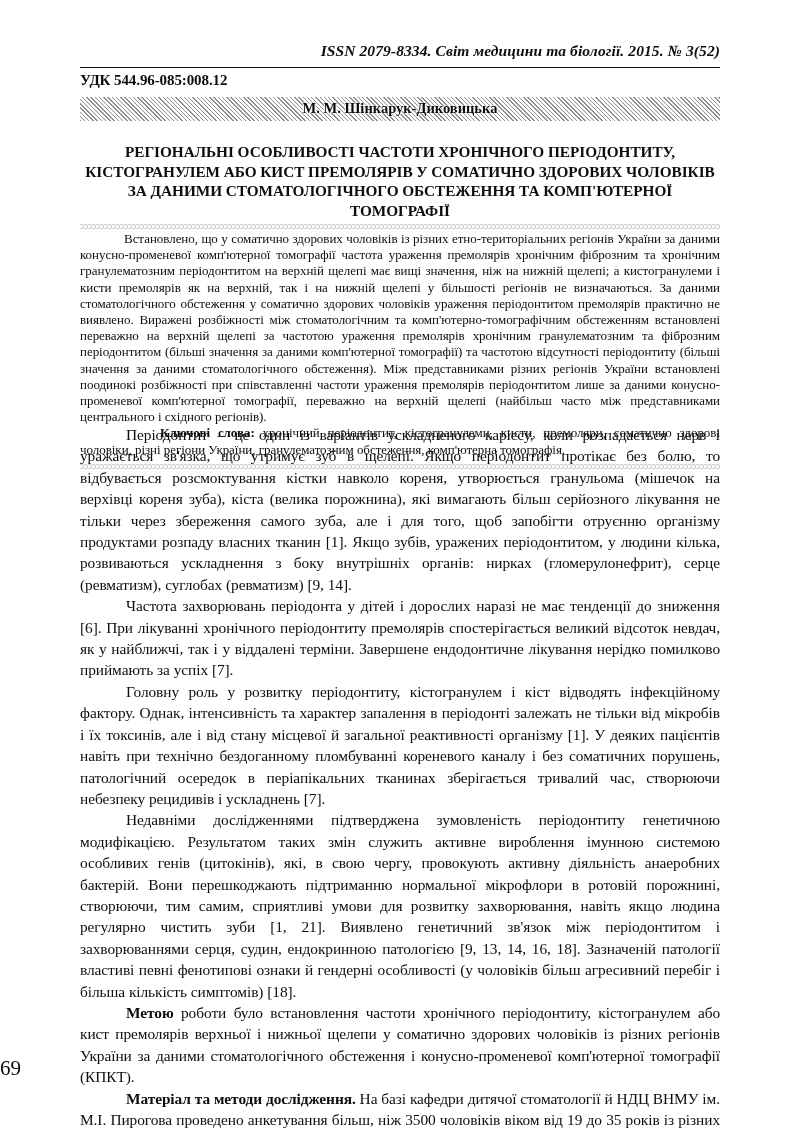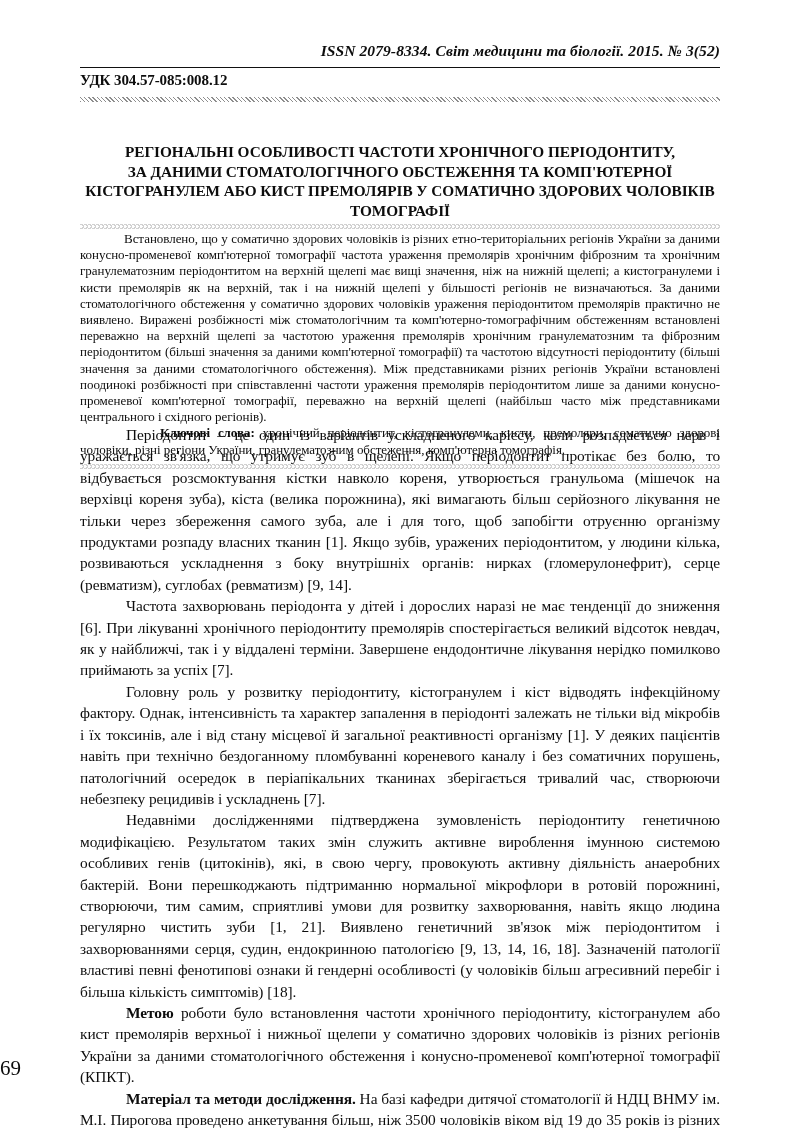--- a/index.html
+++ b/index.html
@@ -156,29 +156,30 @@
   }
 </style>
 </head>
 <body>
 
 <div class="page">
 
   <div class="running-head">ISSN 2079-8334. Світ медицини та біології. 2015. № 3(52)</div>
   <div class="head-rule"></div>
 
-  <div class="udk">УДК 304.57-085:008.12</div>
+  <div class="udk">УДК 544.96-085:008.12</div>
 
   <div class="author-band">
+    <div class="line">М. М. Шінкарук-Диковицька</div>
   </div>
 
   <div class="article-title">
     <div>РЕГІОНАЛЬНІ ОСОБЛИВОСТІ ЧАСТОТИ ХРОНІЧНОГО ПЕРІОДОНТИТУ,</div>
+    <div>КІСТОГРАНУЛЕМ АБО КИСТ ПРЕМОЛЯРІВ У СОМАТИЧНО ЗДОРОВИХ ЧОЛОВІКІВ</div>
     <div>ЗА ДАНИМИ СТОМАТОЛОГІЧНОГО ОБСТЕЖЕННЯ ТА КОМП'ЮТЕРНОЇ</div>
-    <div>КІСТОГРАНУЛЕМ АБО КИСТ ПРЕМОЛЯРІВ У СОМАТИЧНО ЗДОРОВИХ ЧОЛОВІКІВ</div>
     <div>ТОМОГРАФІЇ</div>
   </div>
 
   <div class="abstract-block">
     <div class="wave-rule"></div>
     <div class="abstract-body">
       <p>Встановлено, що у соматично здорових чоловіків із різних етно-територіальних регіонів України за даними конусно-променевої комп'ютерної томографії частота ураження премолярів хронічним фіброзним та хронічним гранулематозним періодонтитом на верхній щелепі має вищі значення, ніж на нижній щелепі; а кистогранулеми і кисти премолярів як на верхній, так і на нижній щелепі у більшості регіонів не визначаються. За даними стоматологічного обстеження у соматично здорових чоловіків ураження періодонтитом премолярів практично не виявлено. Виражені розбіжності між стоматологічним та комп'ютерно-томографічним обстеженням встановлені переважно на верхній щелепі за частотою ураження премолярів хронічним гранулематозним та фіброзним періодонтитом (більші значення за даними комп'ютерної томографії) та частотою відсутності періодонтиту (більші значення за даними стоматологічного обстеження). Між представниками різних регіонів України встановлені поодинокі розбіжності при співставленні частоти ураження премолярів періодонтитом лише за даними конусно-променевої комп'ютерної томографії, переважно на верхній щелепі (найбільш часто між представниками центрального і східного регіонів).</p>
       <p class="kw"><b>Ключові слова:</b><span> хронічний періодонтит, кістогранулеми, кисти, премоляри, соматично здорові чоловіки, різні регіони України, гранулематозним обстеження, комп'ютерна томографія.</span></p>
     </div>
     <div class="wave-rule bottom"></div>

